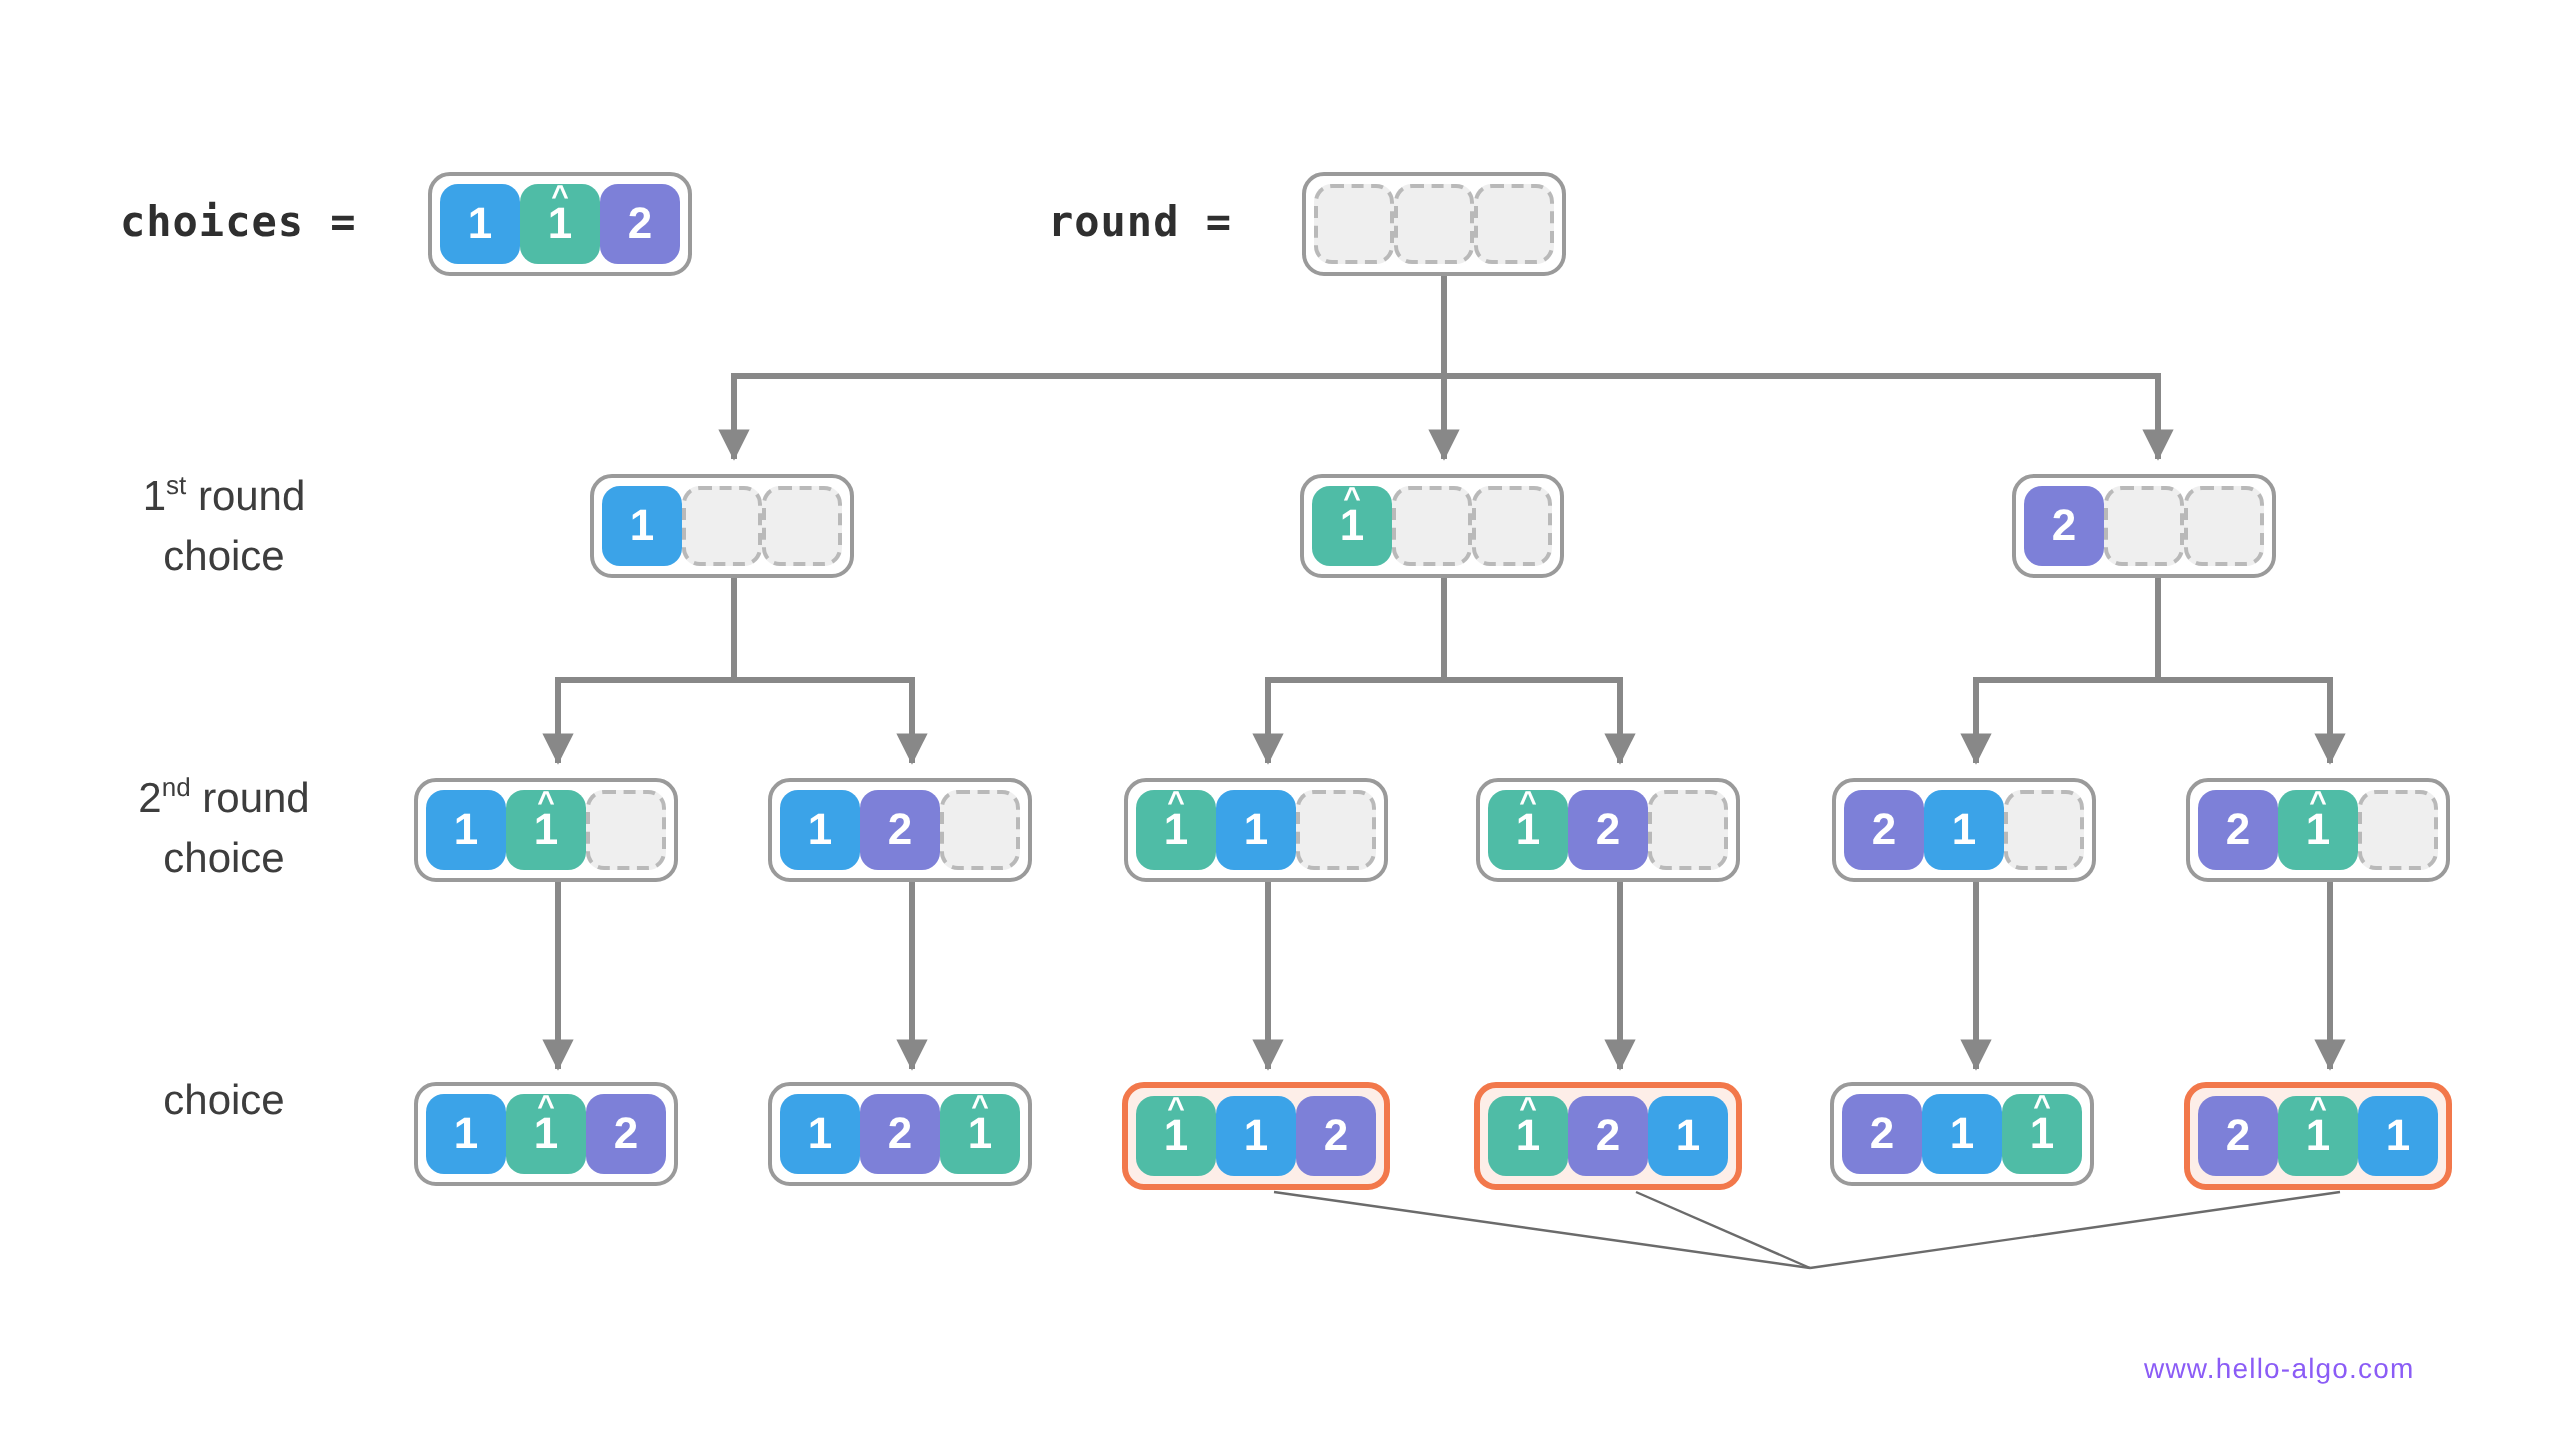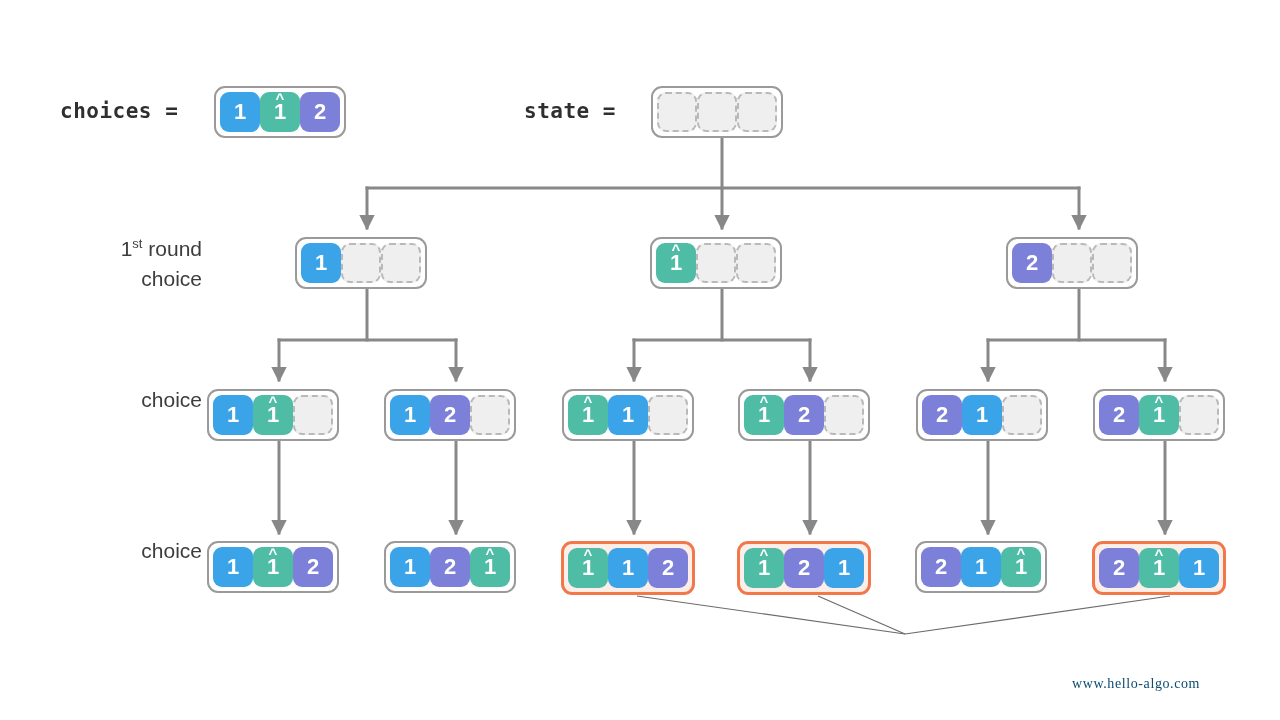--- a/index.html
+++ b/index.html
@@ -36,21 +36,21 @@
     font-weight: bold;
     font-size: 21px;
     color: #2f2f2f;
     white-space: pre;
     letter-spacing: 0.5px;
   }
 
   
   .round-label {
     position: absolute;
-    text-align: right;
+    text-align: center;
     font-size: 21px;
     color: #3d3d3d;
     line-height: 1.42;
     width: 180px;
   }
   .round-label sup {
     font-size: 0.62em;
     vertical-align: super;
     line-height: 0;
   }
@@ -114,23 +114,23 @@
   
   .caption {
     position: absolute;
     font-size: 21px;
     font-weight: bold;
     color: #2f2f2f;
     white-space: nowrap;
   }
   .watermark {
     position: absolute;
-    font-family: Liberation Serif, serif;
+    font-family: Liberation Sans, sans-serif;
     font-size: 14px;
-    color: #0c4a6e;
+    color: #8b5cf6;
     letter-spacing: 0.6px;
     white-space: nowrap;
   }
 </style>
 </head>
 <body>
 
 <div id="stage">
 
   <svg id="edges" viewBox="0 0 1280 720" xmlns="http://www.w3.org/2000/svg">
@@ -184,34 +184,35 @@
         <span>1</span>
       </div>
       <div class="cell teal">
         <span class="hat-num"><span class="hat">^</span><span>1</span></span>
       </div>
       <div class="cell purple">
         <span>2</span>
       </div>
     </div>
 
-  <div class="code-label" style="left:524px; top:99px;">state =</div>
+  <div class="code-label" style="left:524px; top:99px;">round =</div>
 
   <div class="node" id="node-state" style="left:651px; top:86px;">
       <div class="cell empty"></div>
       <div class="cell empty"></div>
       <div class="cell empty"></div>
     </div>
 
   <div class="round-label" style="left:22px; top:234px;">
     <div><span>1</span><sup>st</sup><span> round</span></div>
     <div>choice</div>
   </div>
 
   <div class="round-label" style="left:22px; top:385px;">
+    <div><span>2</span><sup>nd</sup><span> round</span></div>
     <div>choice</div>
   </div>
 
   <div class="round-label" style="left:22px; top:536px;">
     <div>choice</div>
   </div>
 
   <div id="tree-nodes">
       <div class="node" style="left: 295px; top: 237px;">
         <div class="cell blue">

